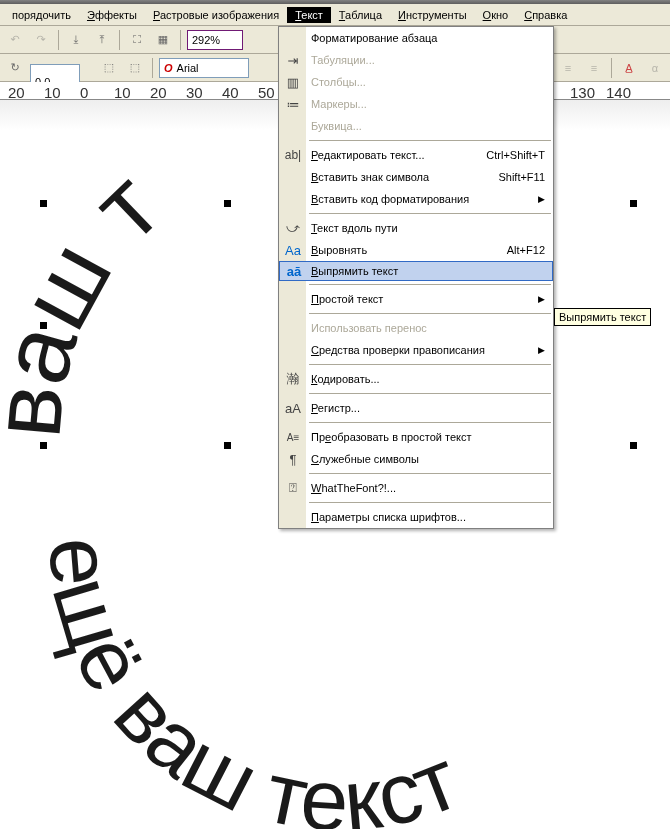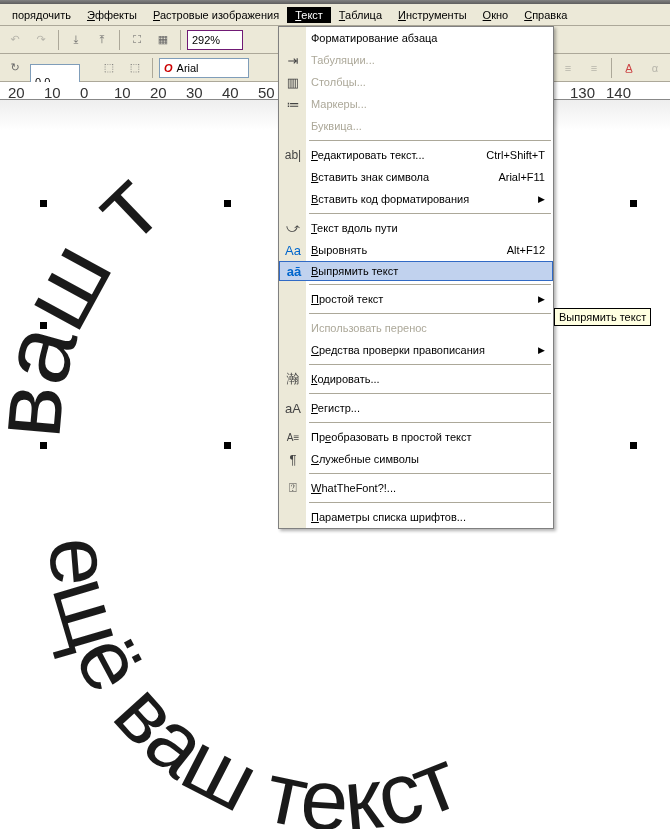--- a/index.html
+++ b/index.html
@@ -158,21 +158,21 @@
       <span>Буквица...</span>
     </div>
   <div class="dd-sep"></div>
   <div class="dd-item">
       <span class="dd-icon" style="font-size:12px">ab|</span>
       <span><u>Р</u>едактировать текст...</span>
       <span class="dd-shortcut">Ctrl+Shift+T</span>
     </div>
   <div class="dd-item">
       <span><u>В</u>ставить знак символа</span>
-      <span class="dd-shortcut">Arial+F11</span>
+      <span class="dd-shortcut">Shift+F11</span>
     </div>
   <div class="dd-item">
       <span><u>В</u>ставить код форматирования</span>
       <span class="dd-arrow">▶</span>
     </div>
   <div class="dd-sep"></div>
   <div class="dd-item">
       <span class="dd-icon">⤻</span>
       <span><u>Т</u>екст вдоль пути</span>
     </div>

